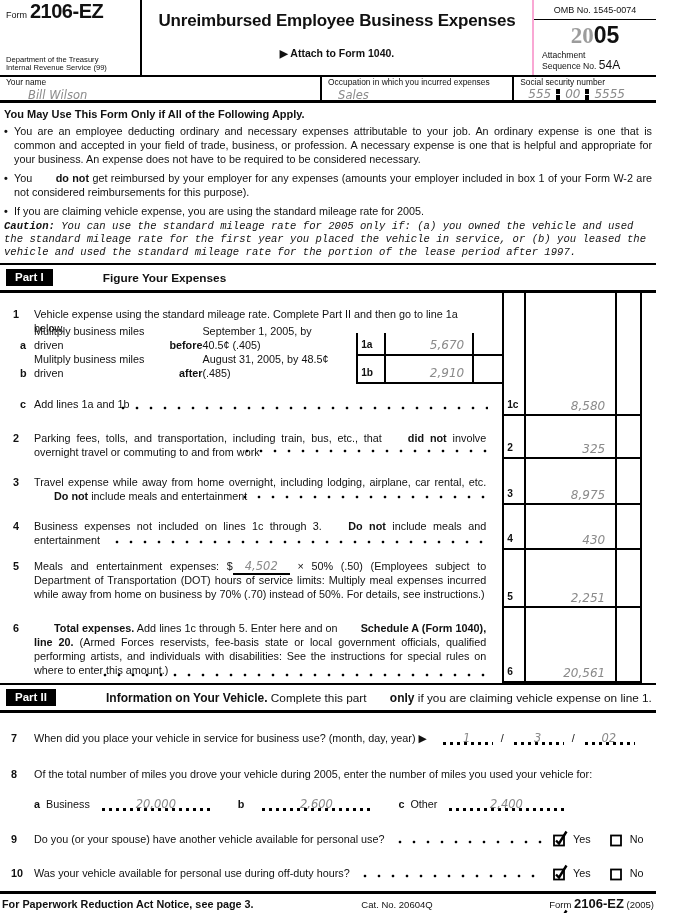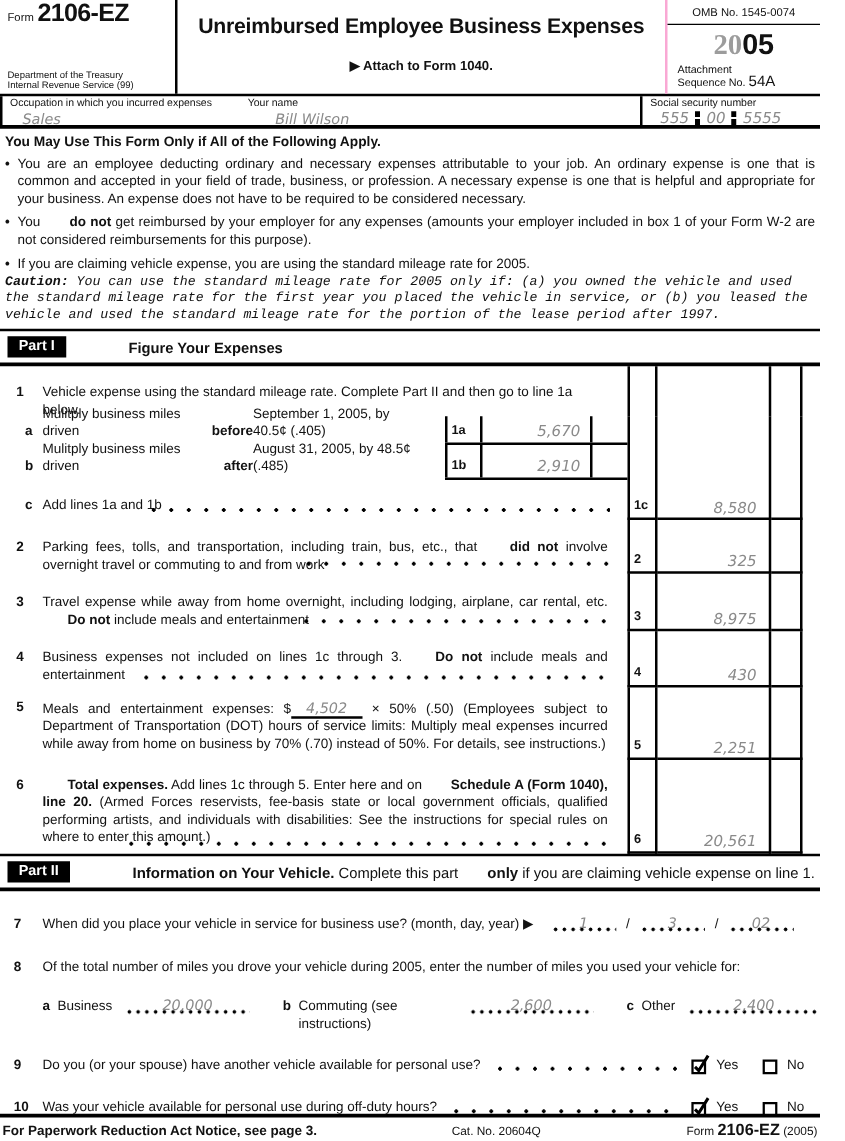--- a/index.html
+++ b/index.html
@@ -144,27 +144,27 @@
       <div class="omb">OMB No. 1545-0074</div>
       <div class="year"><span class="year-pre">20</span><span>05</span></div>
       <div class="attach-seq">
         <div>Attachment</div>
         <div><span>Sequence No. </span><span class="seq-big">54A</span></div>
       </div>
     </div>
   </div>
 
   <div class="idrow">
+    <div class="idcell id-name">
+      <div class="lab">Your name</div>
+      <div class="idval hand">Bill Wilson</div>
+    </div>
     <div class="idcell id-occ">
       <div class="lab">Occupation in which you incurred expenses</div>
       <div class="idval hand" style="margin-left:10px">Sales</div>
-    </div>
-    <div class="idcell id-name">
-      <div class="lab">Your name</div>
-      <div class="idval hand">Bill Wilson</div>
     </div>
     <div class="idcell id-ssn">
       <div class="lab">Social security number</div>
       <div class="ssn-val">
         <span class="hand">555</span>
           <span class="ssn-sep"></span>
           <span class="hand">00</span>
           <span class="ssn-sep"></span>
           <span class="hand">5555</span>
       </div>
@@ -339,21 +339,20 @@
 
   <div class="p2row row8">
     <span class="p2num">8</span>
     <span>Of the total number of miles you drove your vehicle during 2005, enter the number of miles you used your vehicle for:</span>
   </div>
   <div class="row8sub">
     <span class="sublet">a</span>
     <span>Business</span>
     <span class="dotfield df-mi" style="margin-left:10px">20,000</span>
     <span class="sublet">b</span>
-    <span>Commuting (see instructions)</span>
     <span class="dotfield df-mi" style="margin-left:10px">2,600</span>
     <span class="sublet">c</span>
     <span>Other</span>
     <span class="dotfield" style="width:118px;margin-left:10px">2,400</span>
   </div>
 
   <div class="qrow">
     <span class="p2num">9</span>
     <span class="qtext">Do you (or your spouse) have another vehicle available for personal use?</span>
     <span class="qlead"></span>

